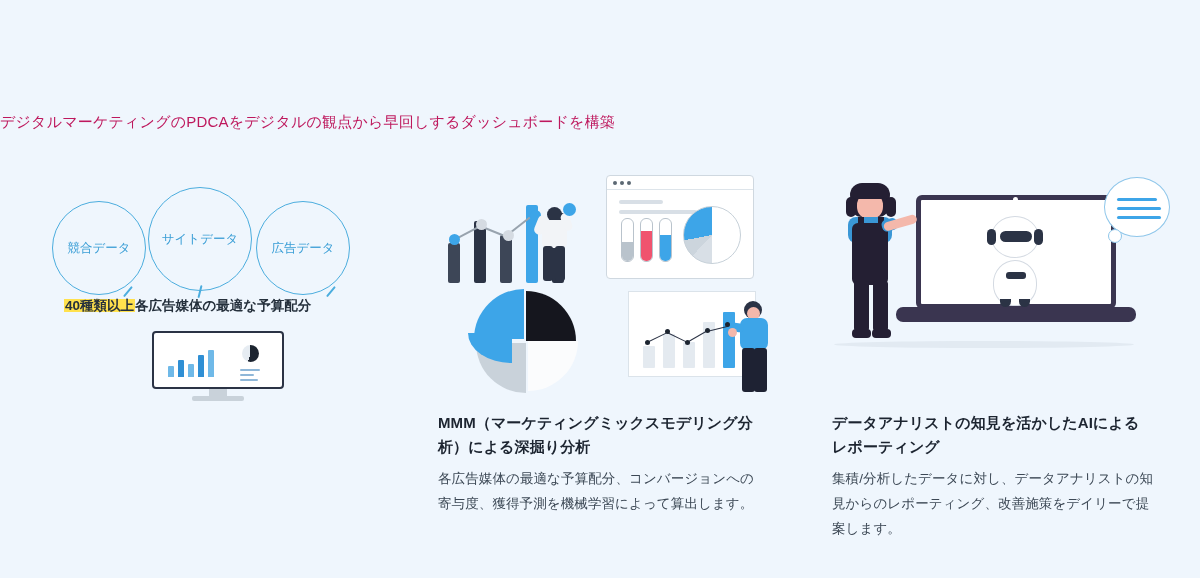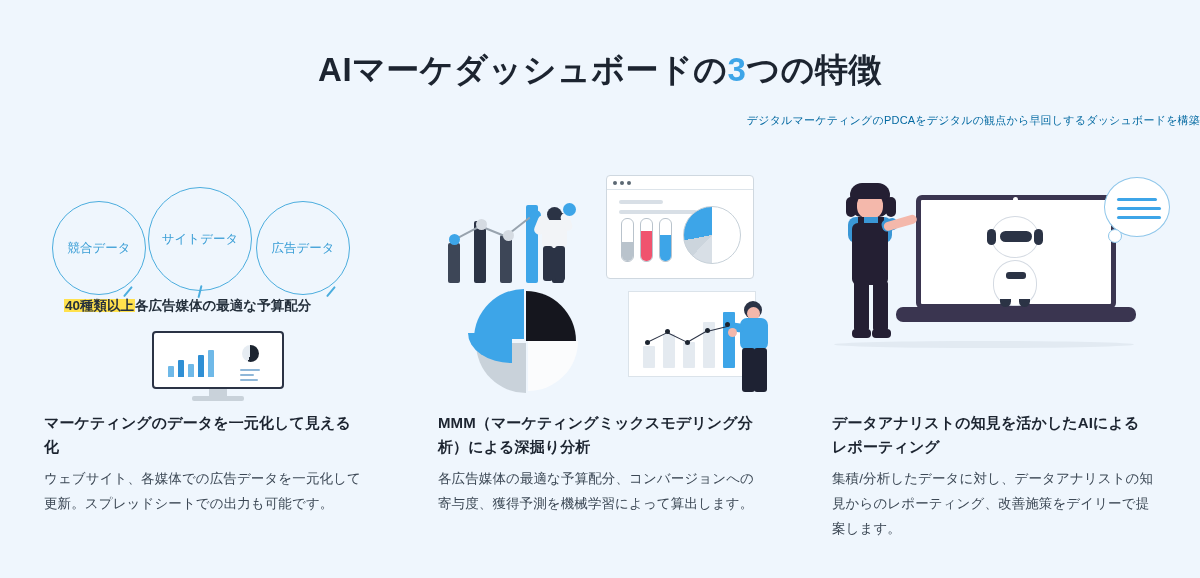--- a/index.html
+++ b/index.html
@@ -15,22 +15,22 @@
   .hero-title {
     position: absolute; top: 48px; left: 0; width: 1200px;
     text-align: center;
     font-size: 33px; font-weight: 700; letter-spacing: .5px;
     color: #1c2430;
     white-space: nowrap;
   }
   .hero-title .accent { color: #3da5e8; }
   .hero-sub {
     position: absolute; top: 113px; left: 0; width: 1200px;
-    text-align: right;
-    font-size: 11px; color: #0369a1; letter-spacing: .2px;
+    text-align: left;
+    font-size: 15px; color: #be185d; letter-spacing: .2px;
     white-space: nowrap;
   }
 
   
   .cols { position: absolute; top: 165px; left: 0; width: 1200px; height: 400px; }
   .col { position: absolute; top: 8px; width: 348px; height: 400px; }
   .col-1 { left: 44px; }
   .col-2 { left: 438px; }
   .col-3 { left: 832px; }
 
@@ -156,21 +156,20 @@
   .w-shoe { position: absolute; top: 146px; width: 19px; height: 9px; border-radius: 4px; background: #241f33; }
   .w-arm { position: absolute; left: 44px; top: 40px; width: 34px; height: 9px; border-radius: 5px; background: #f4b8ab; transform: rotate(-16deg); transform-origin: left center; }
   .w-armsl { position: absolute; left: 42px; top: 38px; width: 16px; height: 12px; border-radius: 5px; background: #3a97d6; transform: rotate(-16deg); transform-origin: left center; }
   .shadow { position: absolute; left: 2px; top: 168px; width: 300px; height: 7px; border-radius: 50%; background: #e2eaf2; }
 </style>
 </head>
 <body>
 
 <div class="page">
 
-  <h1 class="hero-title"><span>AIマーケダッシュボードの</span><span class="accent">3</span><span>つの特徴</span></h1>
 
   <p class="hero-sub">デジタルマーケティングのPDCAをデジタルの観点から早回しするダッシュボードを構築</p>
 
   <div class="cols">
 
     <div class="col col-1">
       <div class="art">
 
         <div class="circle c-a">
           <span>競合データ</span>
@@ -199,22 +198,20 @@
             <div class="mon-pie"></div>
             <div class="mon-ln" style="top:36px;width:20px"></div>
             <div class="mon-ln" style="top:41px;width:14px"></div>
             <div class="mon-ln" style="top:46px;width:18px"></div>
           </div>
           <div class="mon-neck"></div>
           <div class="mon-foot"></div>
         </div>
       </div>
 
-      <h3 class="col-head">マーケティングのデータを一元化して見える化</h3>
-      <p class="col-body">ウェブサイト、各媒体での広告データを一元化して更新。スプレッドシートでの出力も可能です。</p>
     </div>
 
     <div class="col col-2">
       <div class="art">
 
         <div class="bars2">
           <div class="b2" style="left:4px;  height:40px; background:#3d4657"></div>
           <div class="b2" style="left:30px; height:62px; background:#2b3345"></div>
           <div class="b2" style="left:56px; height:48px; background:#3d4657"></div>
           <div class="b2" style="left:82px; height:78px; background:#3da5e8"></div>

